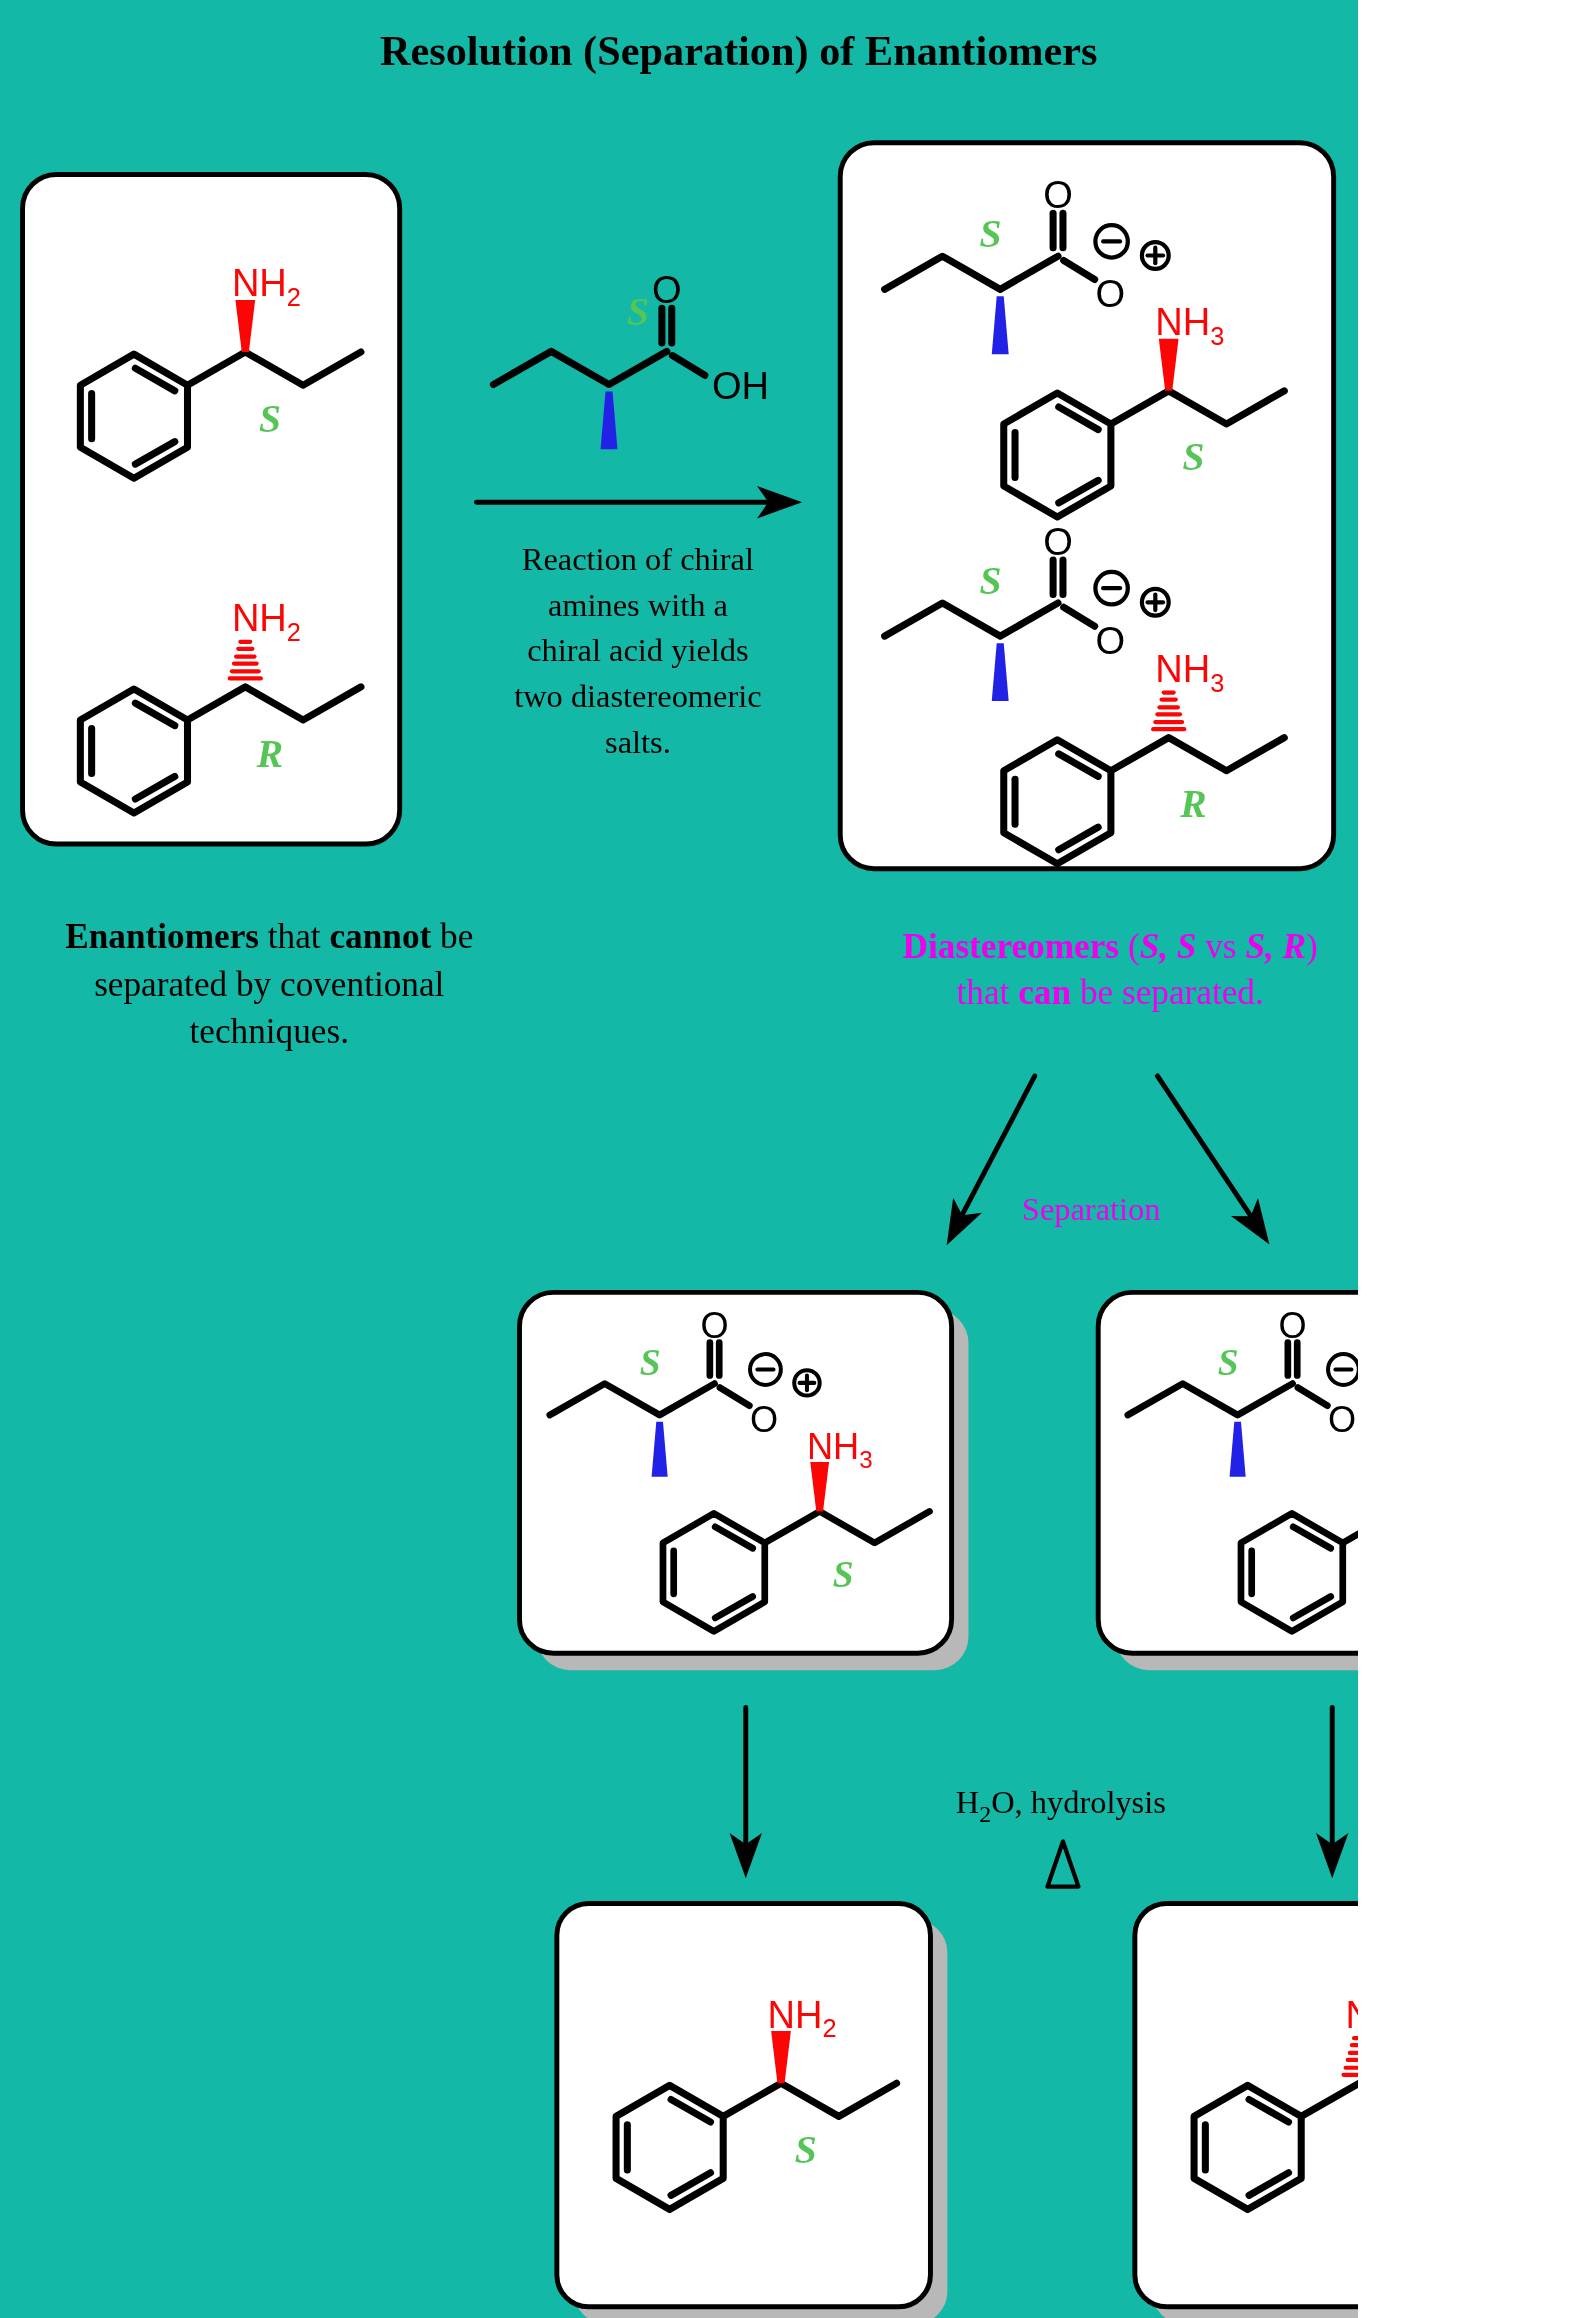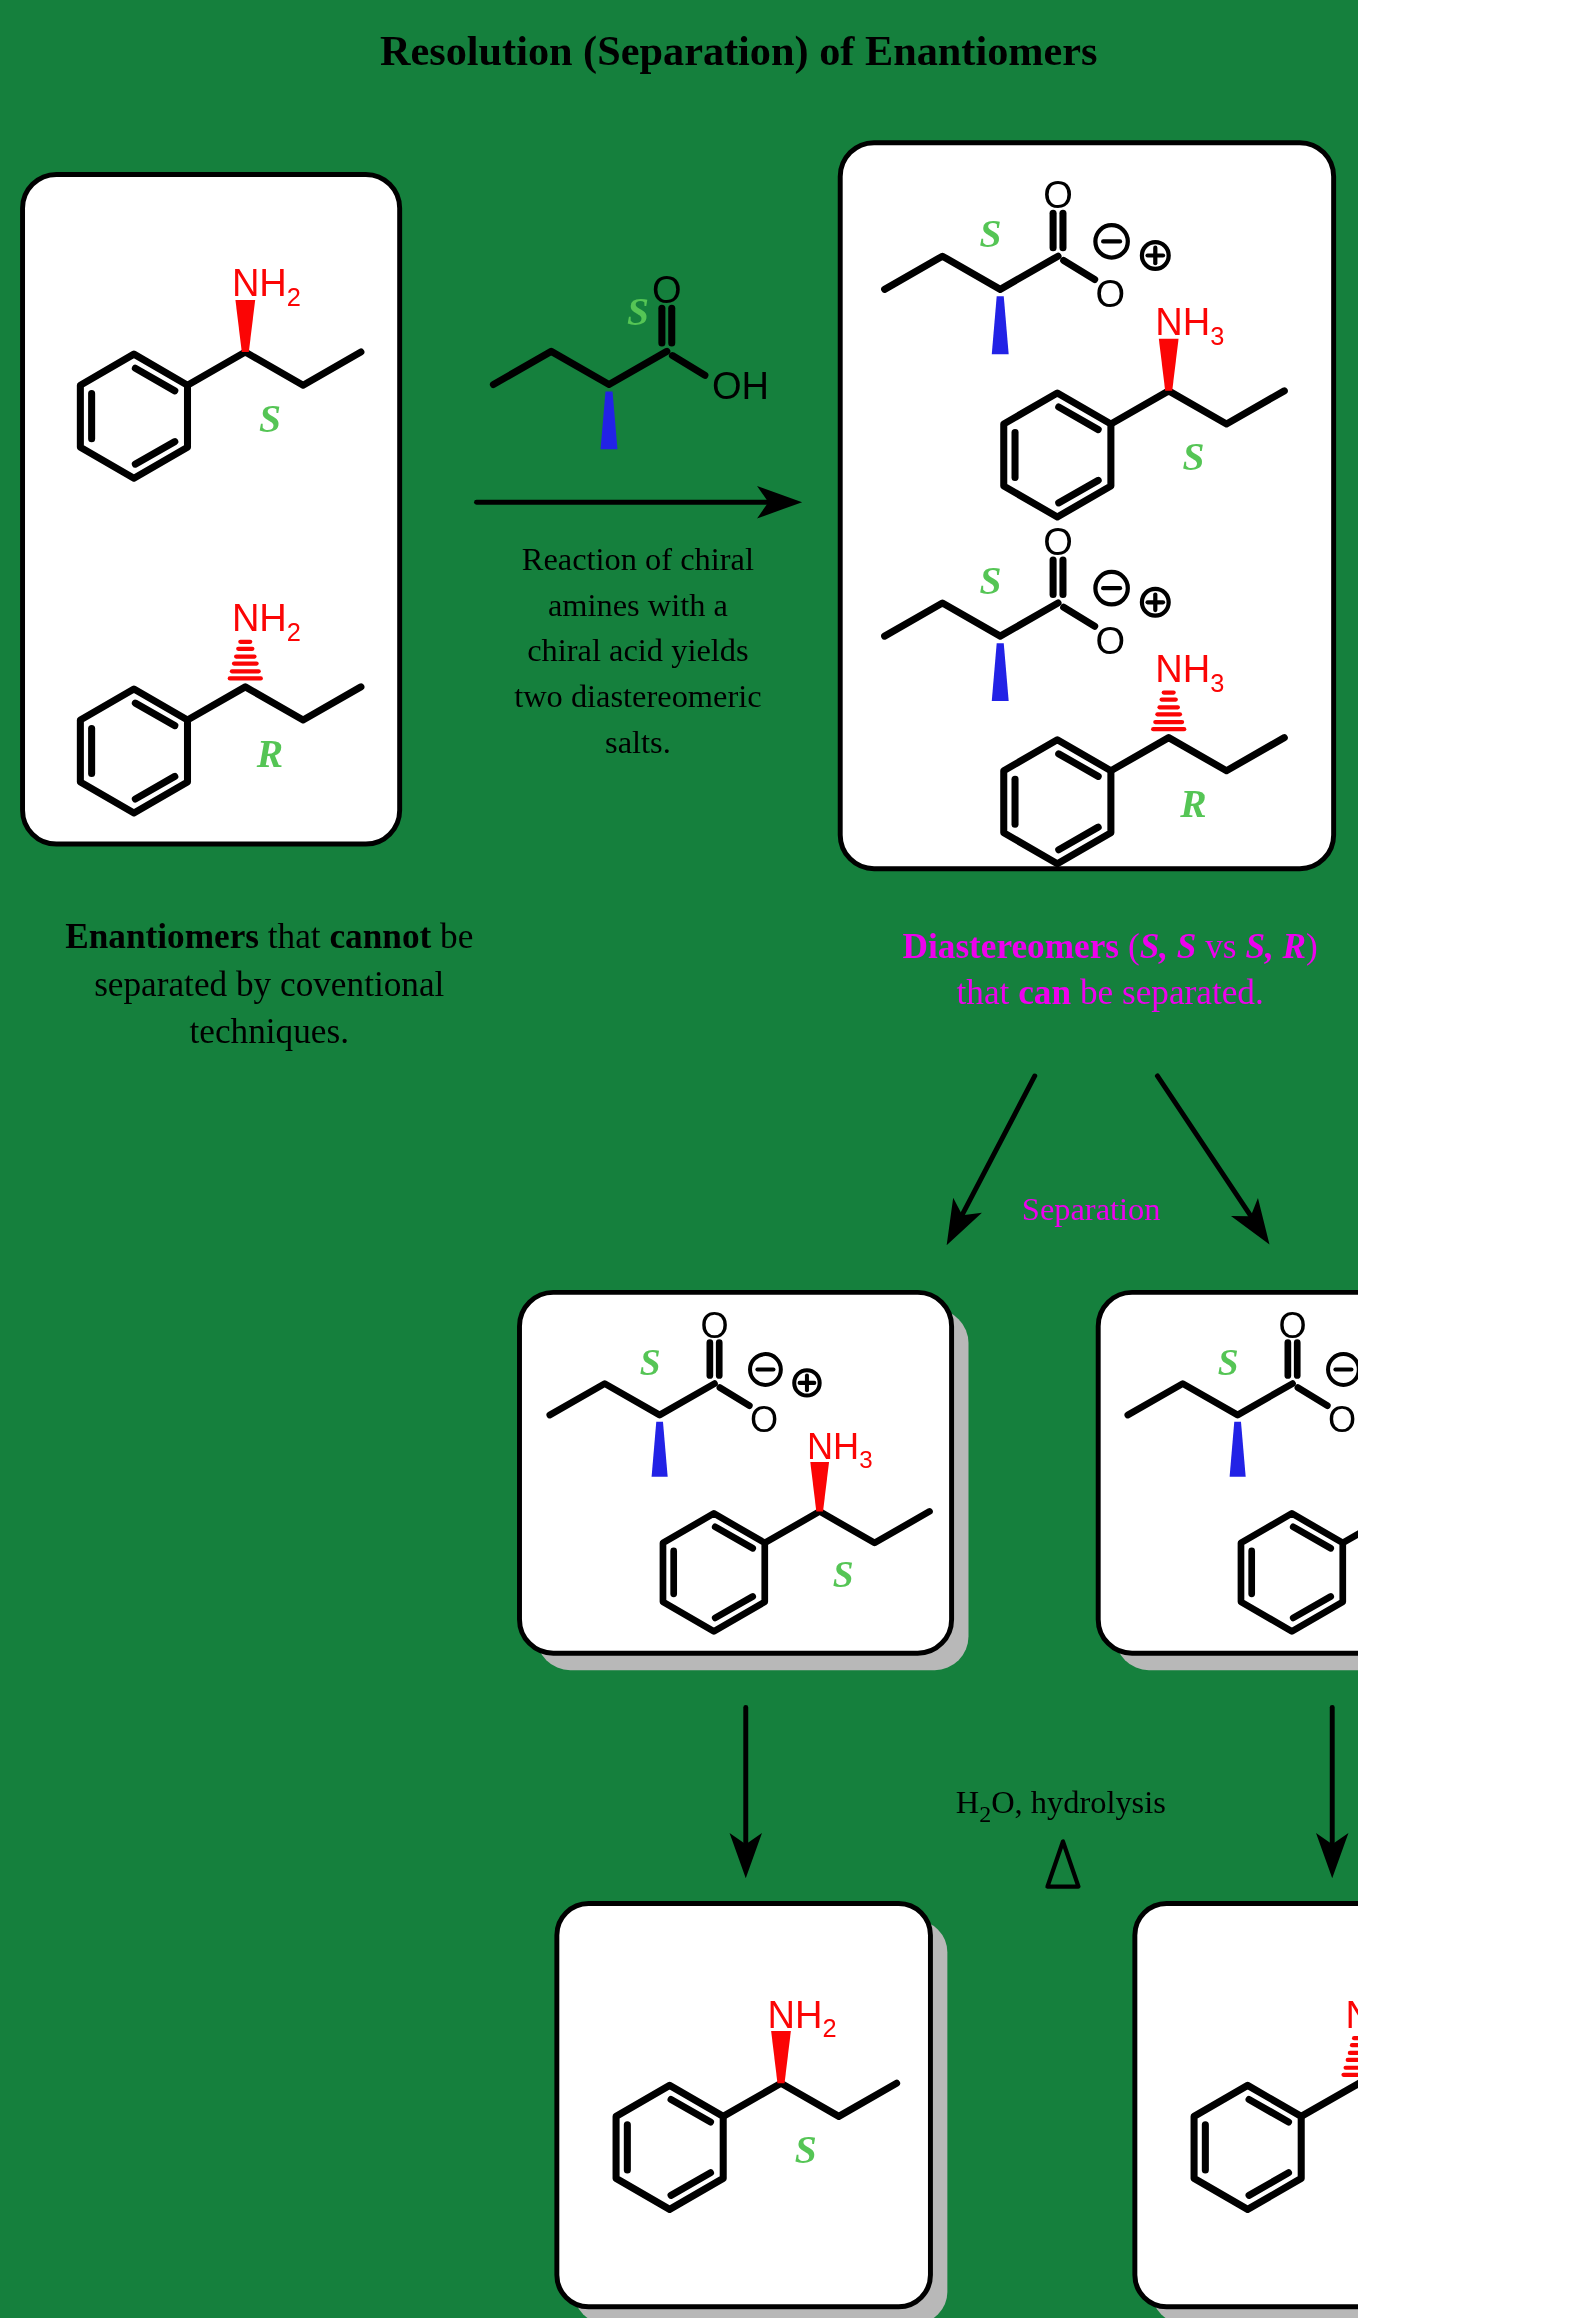--- a/index.html
+++ b/index.html
@@ -1,16 +1,16 @@
 <!DOCTYPE html>
 <html style="font-size:11.3px"><head>
 <meta charset="utf-8">
 <style>
   html,body{margin:0;padding:0;background:#ffffff;}
-  .page{position:relative;width:1358px;height:2319px;background:#15803d;overflow:hidden;}
+  .page{position:relative;width:1358px;height:2319px;background:#14b8a6;overflow:hidden;}
   svg{display:block;}
   .bond{stroke:#000;stroke-width:10;fill:none;stroke-linecap:round;stroke-linejoin:round;}
   .box{fill:#ffffff;stroke:#000;stroke-width:7;}
   .boxshadow{fill:#b8b8b8;stroke:none;}
   .arrowline{stroke:#000;stroke-width:7;fill:none;stroke-linecap:round;}
   .atom{font-family:"Liberation Sans",sans-serif;font-size:54px;fill:#000;}
   .sub{font-size:36px;}
   .red{fill:#fb0505;}
   .redc{color:#fb0505;}
   .bluec{color:#2222e6;}

